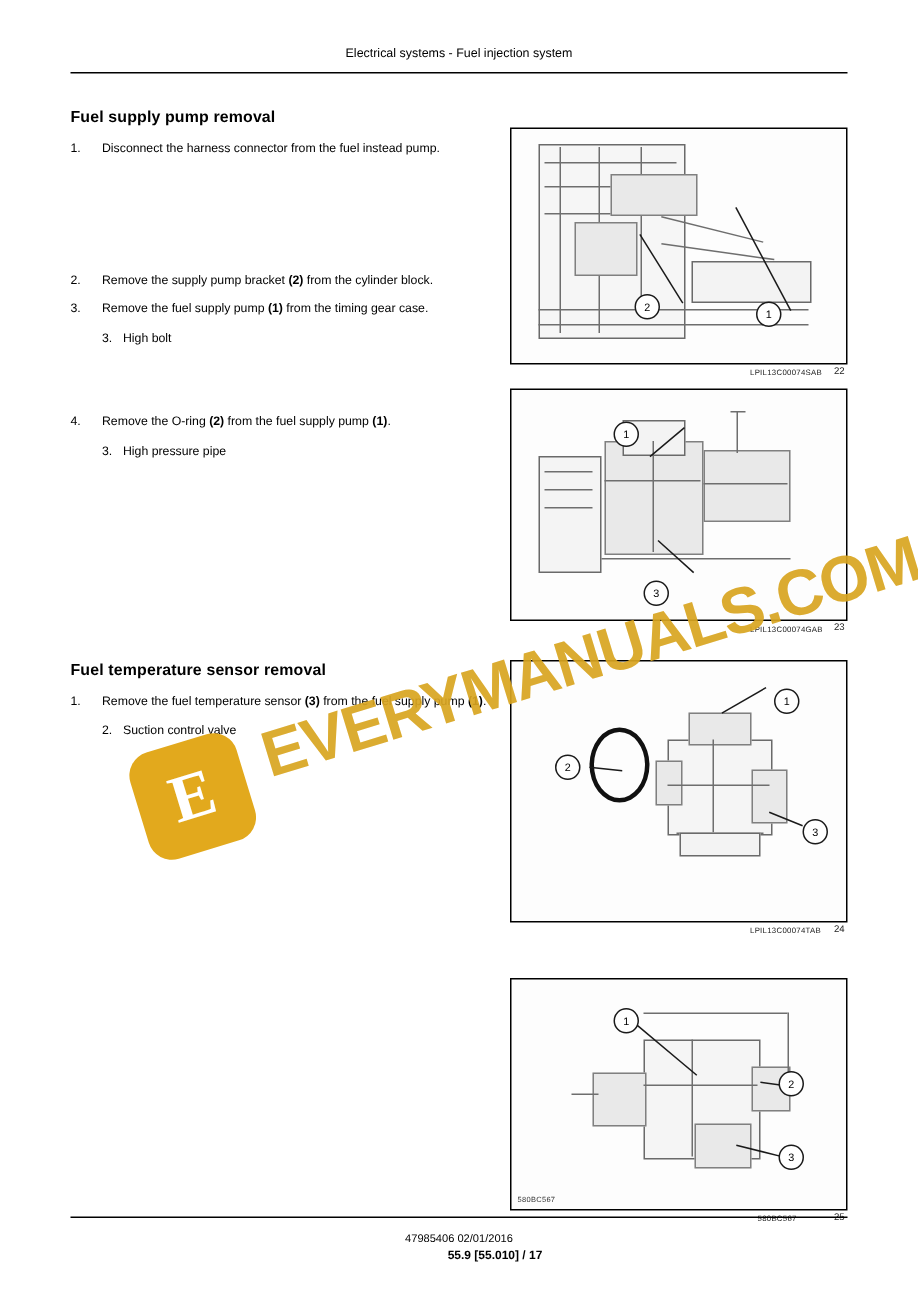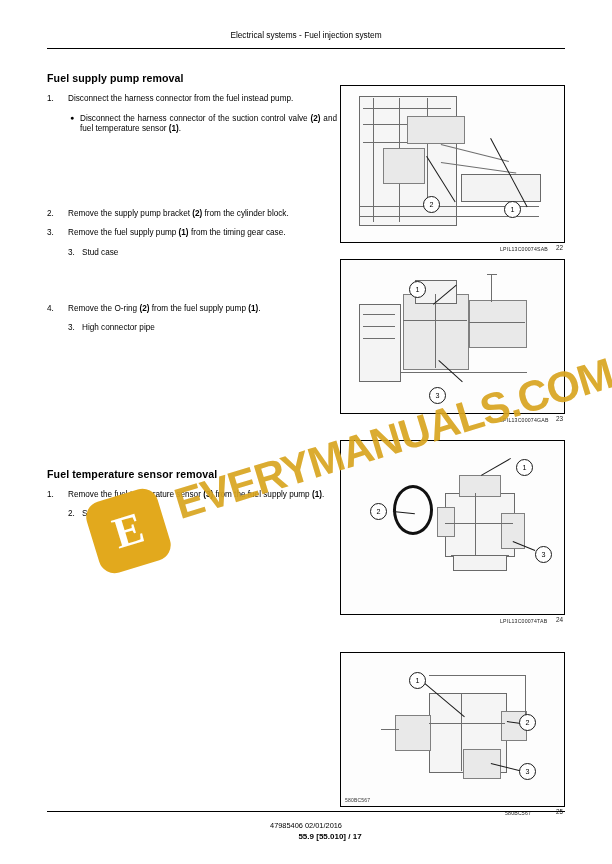--- a/index.html
+++ b/index.html
@@ -246,50 +246,46 @@
   <div class="content">
 
     <h2 class="section-title">Fuel supply pump removal</h2>
 
     <div class="col-left">
 
       <div class="step">
         <span class="num">1.</span>
         <span>Disconnect the harness connector from the fuel instead pump.</span>
       </div>
-      <div class="sub">
-        <span class="bullet">●</span>
-        <span>Disconnect the harness connector of the suction control valve <b>(2)</b> and fuel temperature sensor <b>(1)</b>.</span>
-      </div>
 
       <div style="height:68px"></div>
 
       <div class="step">
         <span class="num">2.</span>
         <span>Remove the supply pump bracket <b>(2)</b> from the cylinder block.</span>
       </div>
 
       <div class="step">
         <span class="num">3.</span>
         <span>Remove the fuel supply pump <b>(1)</b> from the timing gear case.</span>
       </div>
       <div class="subnum">
         <span class="n">3.</span>
-        <span>Stud case</span>
+        <span>High bolt</span>
       </div>
 
       <div style="height:39px"></div>
 
       <div class="step">
         <span class="num">4.</span>
         <span>Remove the O-ring <b>(2)</b> from the fuel supply pump <b>(1)</b>.</span>
       </div>
       <div class="subnum">
         <span class="n">3.</span>
-        <span>High connector pipe</span>
+        <span>High pressure pipe</span>
       </div>
 
       <div style="height:128px"></div>
 
       <h2 class="section-title" style="margin-top:0">Fuel temperature sensor removal</h2>
 
       <div class="step">
         <span class="num">1.</span>
         <span>Remove the fuel temperature sensor <b>(3)</b> from the fuel supply pump <b>(1)</b>.</span>
       </div>

